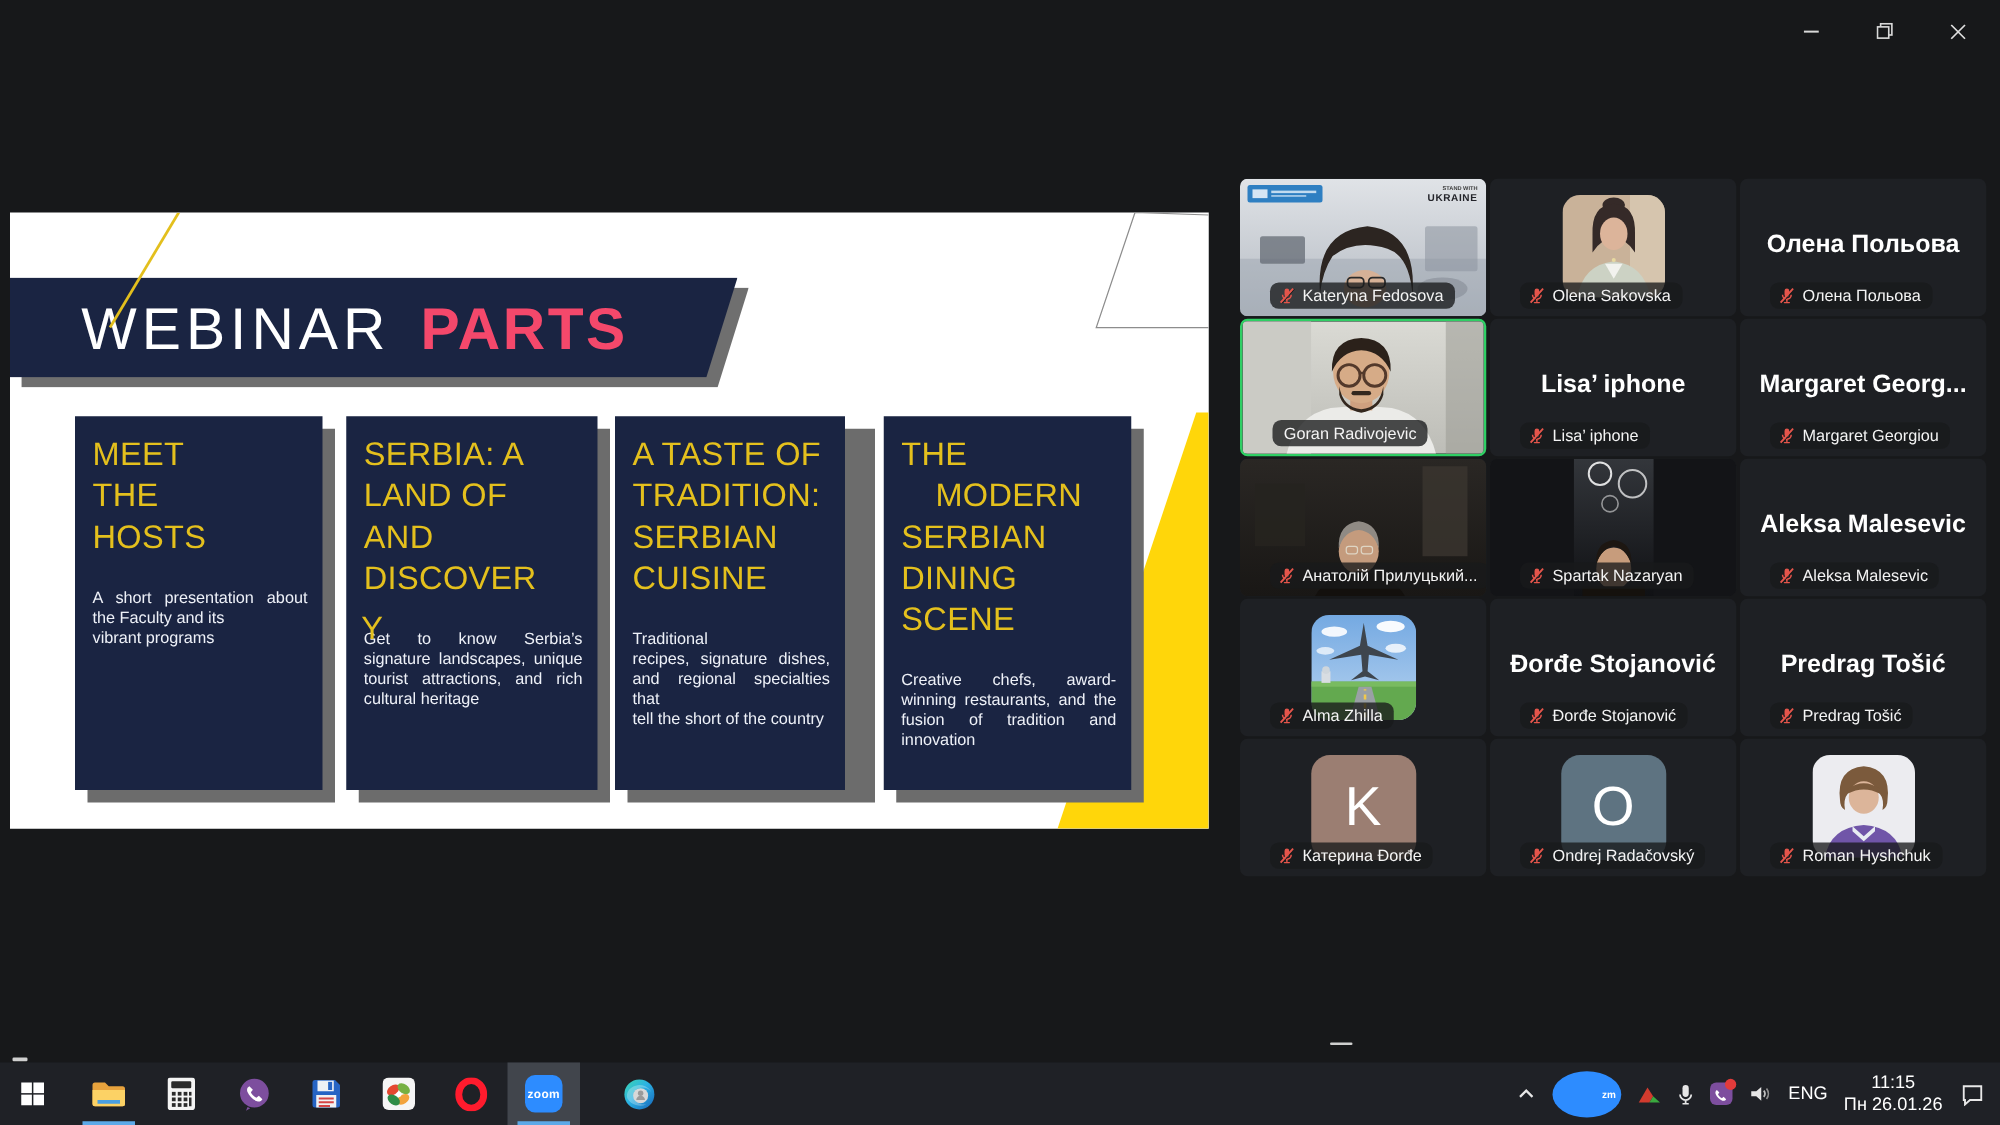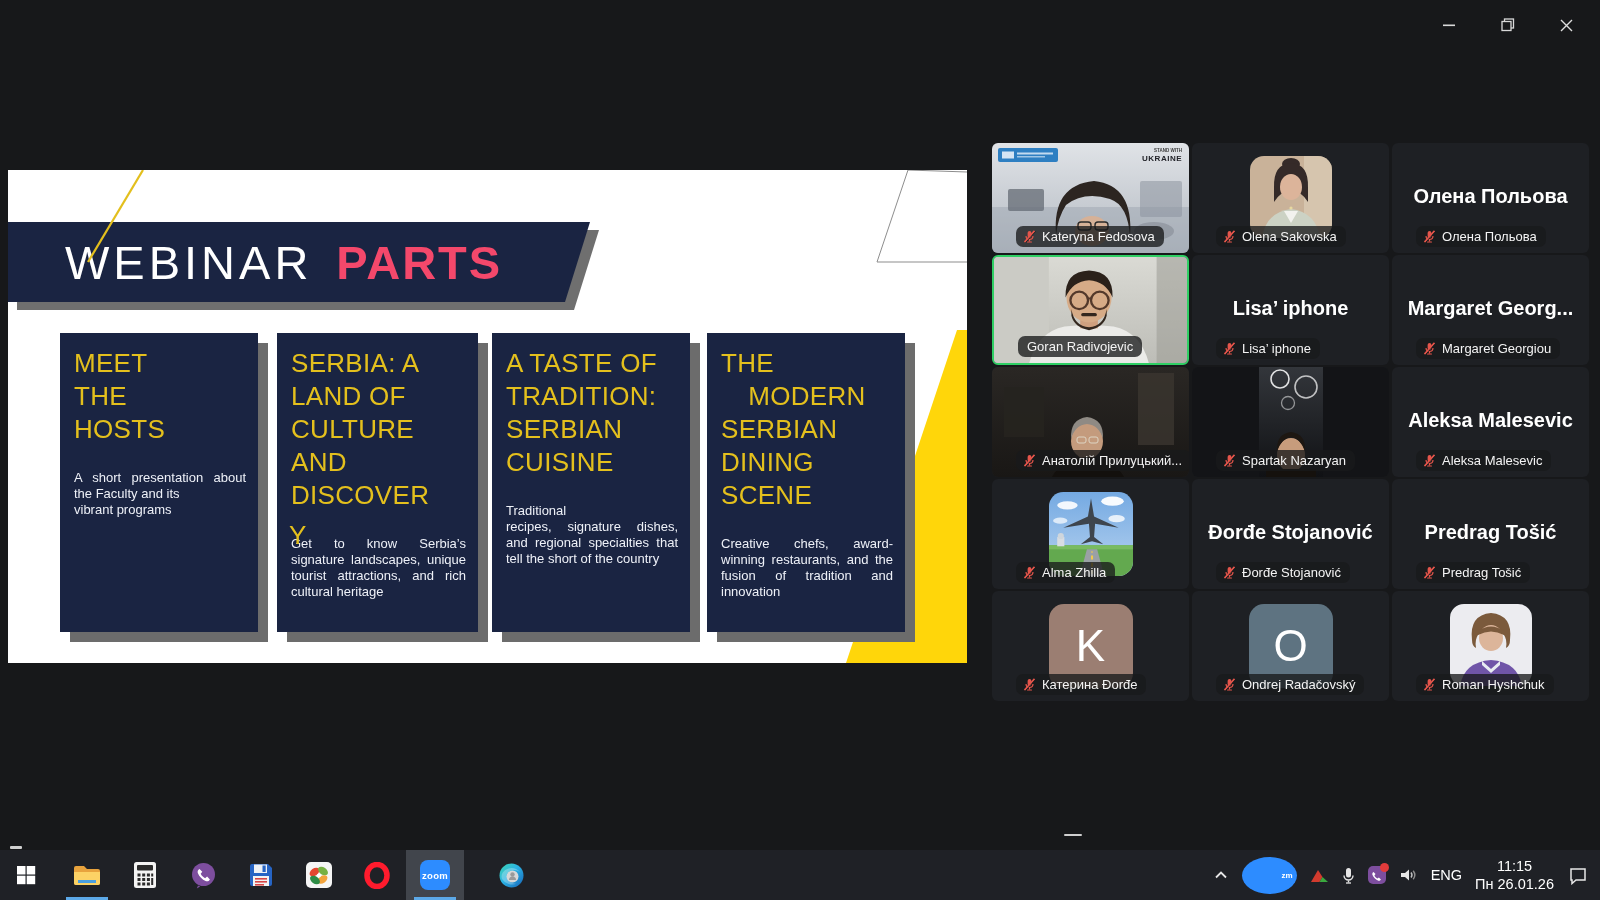--- a/index.html
+++ b/index.html
@@ -110,34 +110,33 @@
             <div class="bl j">A short presentation about</div>
             <div class="bl">the Faculty and its</div>
             <div class="bl">vibrant programs</div>
           </div>
         </div>
         <div class="card-shadow" style="left: 279px; top: 173px; width: 201px; height: 299px;"></div>
         <div class="card" style="left: 269px; top: 163px; width: 201px; height: 299px; background: rgb(26, 36, 66);">
           <div>
             <div class="title-line" style="color: rgb(228, 192, 29);">SERBIA: A</div>
             <div class="title-line" style="color: rgb(228, 192, 29);">LAND OF</div>
-            <div class="title-line" style="color: rgb(228, 192, 29);">CULTURE</div>
             <div class="title-line" style="color: rgb(228, 192, 29);">AND</div>
             <div class="title-line" style="color: rgb(228, 192, 29);">DISCOVER</div>
           </div>
           <div class="card-body">
             <span class="overflow-y" style="color: rgb(228, 192, 29);">Y</span>
             <div class="bl j">Get to know Serbia’s</div>
             <div class="bl j">signature landscapes, unique</div>
             <div class="bl j">tourist attractions, and rich</div>
             <div class="bl">cultural heritage</div>
           </div>
         </div>
         <div class="card-shadow" style="left: 494px; top: 173px; width: 198px; height: 299px;"></div>
-        <div class="card" style="left: 484px; top: 163px; width: 198px; height: 299px; background: rgb(26, 36, 66);">
+        <div class="card" style="left: 484px; top: 163px; width: 184px; height: 299px; background: rgb(26, 36, 66);">
           <div>
             <div class="title-line" style="color: rgb(228, 192, 29);">A TASTE OF</div>
             <div class="title-line" style="color: rgb(228, 192, 29);">TRADITION:</div>
             <div class="title-line" style="color: rgb(228, 192, 29);">SERBIAN</div>
             <div class="title-line" style="color: rgb(228, 192, 29);">CUISINE</div>
           </div>
           <div class="card-body">
             <div class="bl">Traditional</div>
             <div class="bl j">recipes, signature dishes,</div>
             <div class="bl j">and regional specialties that</div>

